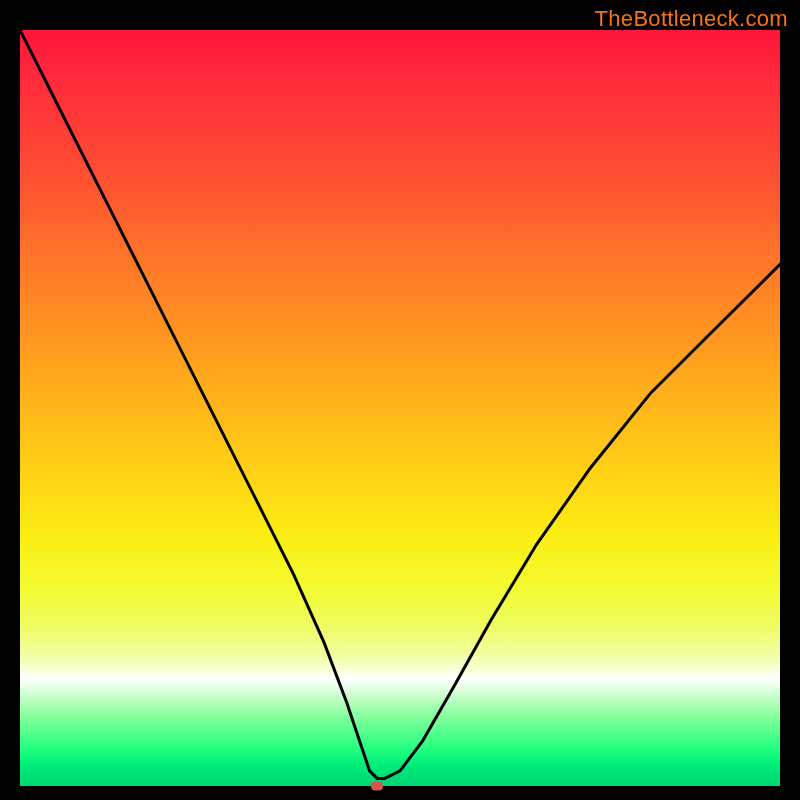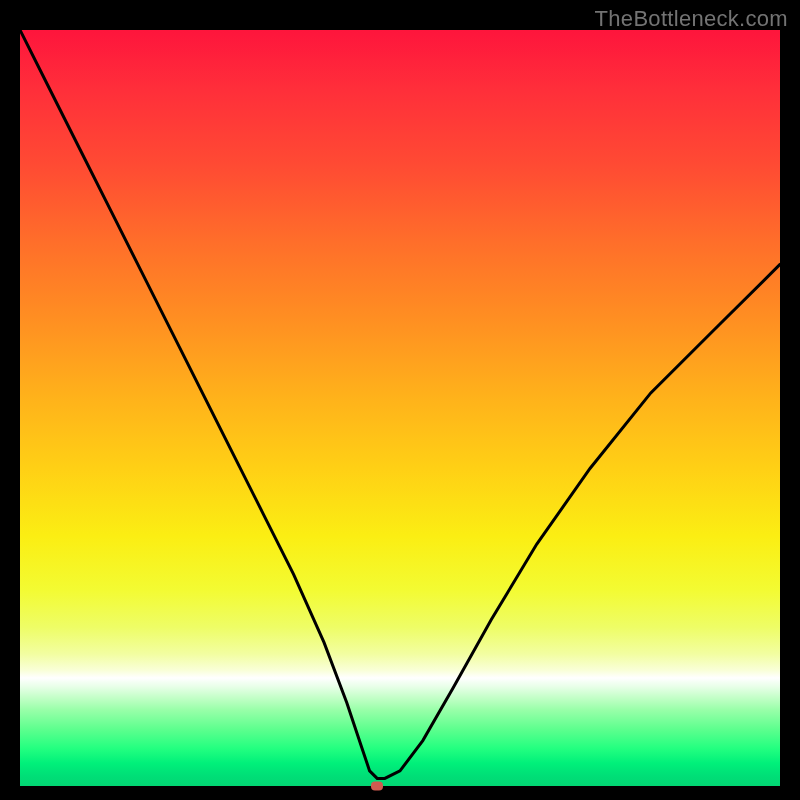--- a/index.html
+++ b/index.html
@@ -14,21 +14,21 @@
   .frame {
     position: relative;
     width: 800px;
     height: 800px;
     background: #000;
   }
   .watermark {
     position: absolute;
     top: 6px;
     right: 12px;
-    color: #737373;
+    color: #f97316;
     font-size: 22px;
     font-weight: 500;
     letter-spacing: 0.3px;
     z-index: 30;
     margin-left: 27px;
   }
   .plot {
     position: absolute;
     left: 20px;
     top: 30px;

